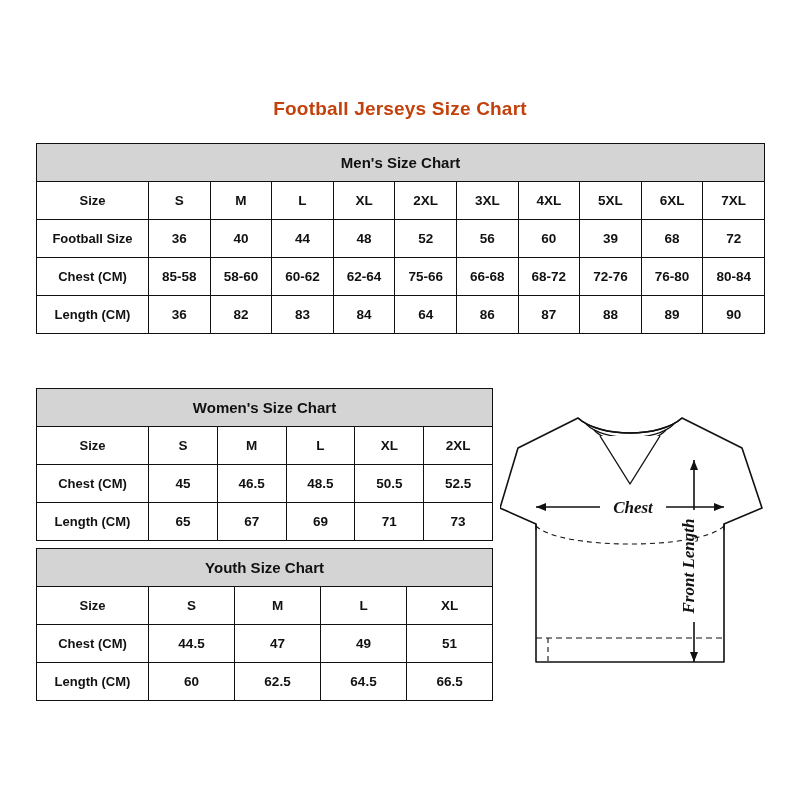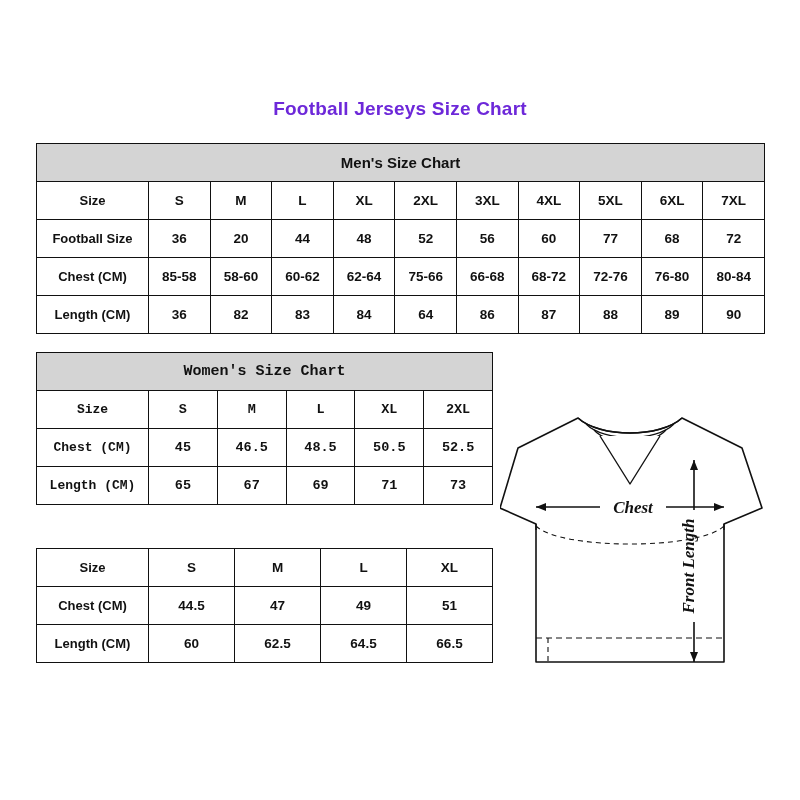--- a/index.html
+++ b/index.html
@@ -21,21 +21,21 @@
   }
   .page-title {
     position: absolute;
     top: 98px;
     left: 0;
     width: 800px;
     text-align: center;
     font-size: 19px;
     font-weight: bold;
     letter-spacing: 0.2px;
-    color: #6d28d9;
+    color: #c2410c;
   }
 
   table.sizechart {
     border-collapse: collapse;
     table-layout: fixed;
     background: #ffffff;
   }
   table.sizechart td, table.sizechart th {
     border: 1px solid #111111;
     text-align: center;
@@ -65,23 +65,22 @@
     width: 728px;
   }
   #mens-table-wrap table { width: 728px; }
   #mens-table-wrap col.lbl { width: 112px; }
   #mens-table-wrap col.dat { width: 61.6px; }
 
   
   #womens-table-wrap {
     position: absolute;
     left: 36px;
-    top: 352px;
+    top: 388px;
     width: 456px;
-    font-family: Liberation Mono, monospace;
   }
   #womens-table-wrap table { width: 456px; }
   #womens-table-wrap col.lbl { width: 112px; }
   #womens-table-wrap col.dat { width: 68.8px; }
 
   
   #youth-table-wrap {
     position: absolute;
     left: 36px;
     top: 548px;
@@ -143,27 +142,27 @@
           <td>2XL</td>
           <td>3XL</td>
           <td>4XL</td>
           <td>5XL</td>
           <td>6XL</td>
           <td>7XL</td>
         </tr>
         <tr>
           <td class="rowlabel">Football Size</td>
           <td>36</td>
-          <td>20</td>
+          <td>40</td>
           <td>44</td>
           <td>48</td>
           <td>52</td>
           <td>56</td>
           <td>60</td>
-          <td>77</td>
+          <td>39</td>
           <td>68</td>
           <td>72</td>
         </tr>
         <tr>
           <td class="rowlabel">Chest (CM)</td>
           <td>85-58</td>
           <td>58-60</td>
           <td>60-62</td>
           <td>62-64</td>
           <td>75-66</td>
@@ -236,20 +235,23 @@
     <table class="sizechart">
       <colgroup>
         <col class="lbl">
           <col class="dat">
           <col class="dat">
           <col class="dat">
           <col class="dat">
       </colgroup>
       <tbody>
         <tr>
+          <td class="caption-cell" colspan="5">Youth Size Chart</td>
+        </tr>
+        <tr>
           <td class="rowlabel">Size</td>
           <td>S</td>
           <td>M</td>
           <td>L</td>
           <td>XL</td>
         </tr>
         <tr>
           <td class="rowlabel">Chest (CM)</td>
           <td>44.5</td>
           <td>47</td>

